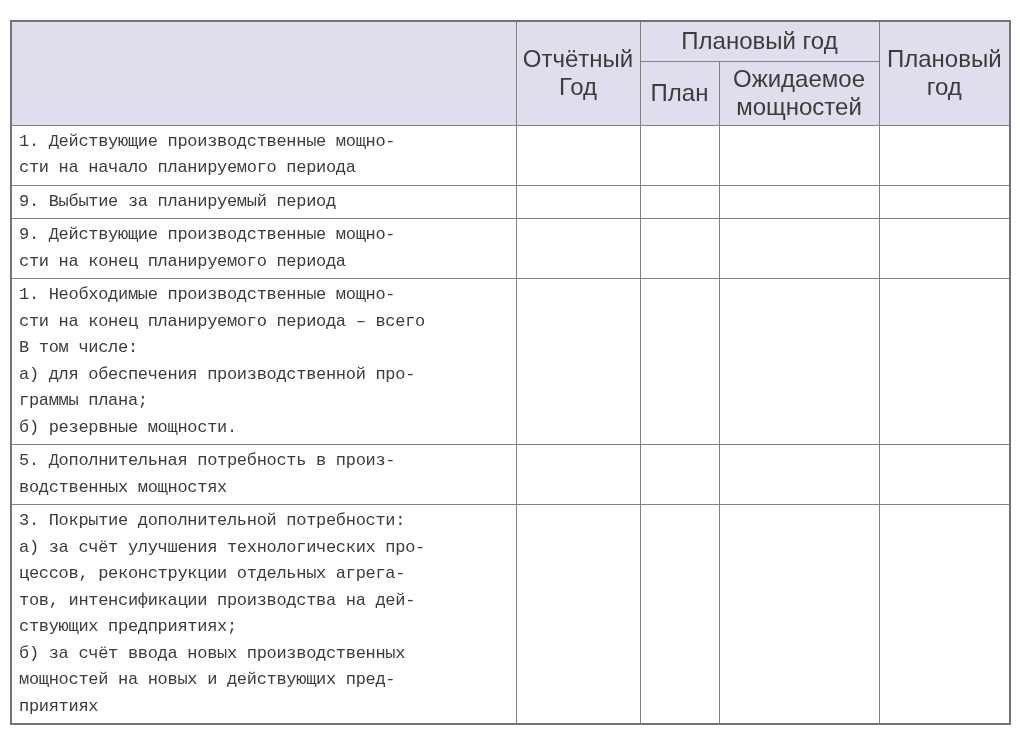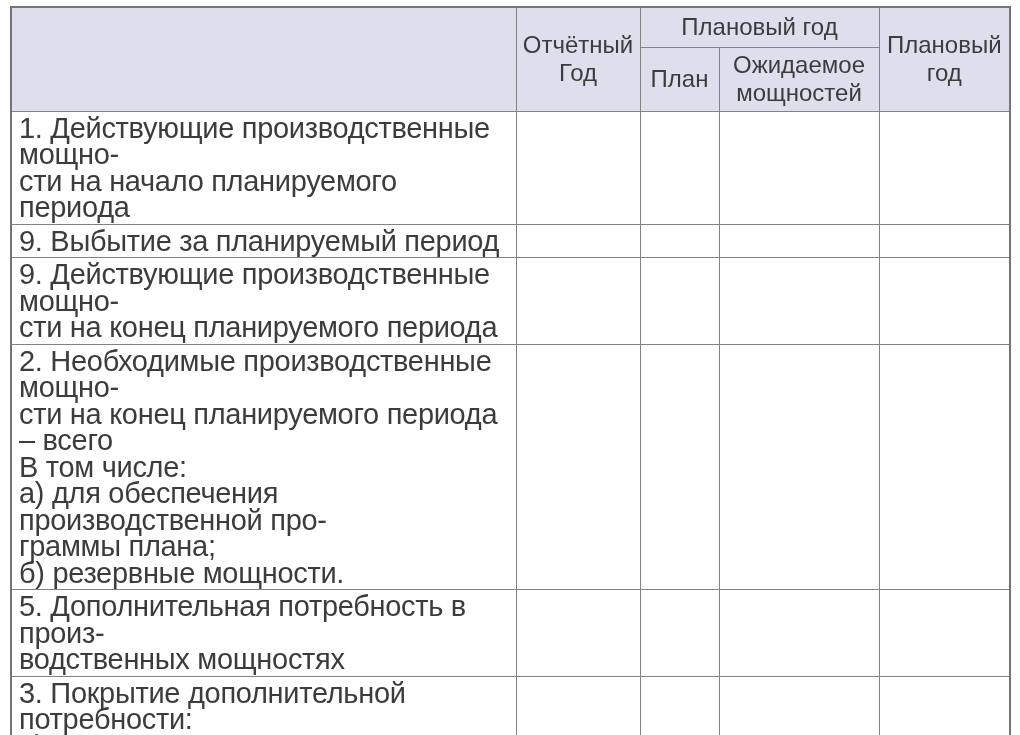--- a/index.html
+++ b/index.html
@@ -11,21 +11,21 @@
     width: 1020px;
     height: 735px;
     font-family: "Liberation Sans", sans-serif;
     color: #3c3c3c;
     overflow: hidden;
   }
   .page {
     box-sizing: border-box;
     width: 1020px;
     height: 735px;
-    padding: 6px 10px;
+    padding: 20px 10px;
     background: #ffffff;
   }
   table.cap-table {
     border-collapse: collapse;
     table-layout: fixed;
     width: 999px;
     background: #ffffff;
     border: 2px solid #73737a;
   }
   .cap-table th,
@@ -43,28 +43,29 @@
     white-space: pre-line;
     padding: 2px 4px;
   }
   .cap-table thead tr.h1 th.group-cell {
     height: 40px;
   }
   .cap-table thead tr.h2 th {
     height: 64px;
   }
   .cap-table tbody td.label-cell {
-    font-size: 29px;
+    font-size: 17px;
     line-height: 26.5px;
     letter-spacing: -0.3px;
     padding: 3px 4px 3px 7px;
     white-space: pre-line;
     vertical-align: middle;
     text-align: left;
     overflow: hidden;
+    font-family: Liberation Mono, monospace;
   }
   .cap-table tbody td.value-cell {
     background: #ffffff;
   }
 </style>
 </head>
 <body>
 
 <div class="page">
   <table class="cap-table">
@@ -108,21 +109,21 @@
       </tr>
       <tr>
         <td class="label-cell">9. Действующие производственные мощно-
 сти на конец планируемого периода</td>
         <td class="value-cell"></td>
         <td class="value-cell"></td>
         <td class="value-cell"></td>
         <td class="value-cell"></td>
       </tr>
       <tr>
-        <td class="label-cell">2. Необходимые производственные мощно-
+        <td class="label-cell">1. Необходимые производственные мощно-
 сти на конец планируемого периода – всего
 В том числе:
 а) для обеспечения производственной про-
 граммы плана;
 б) резервные мощности.</td>
         <td class="value-cell"></td>
         <td class="value-cell"></td>
         <td class="value-cell"></td>
         <td class="value-cell"></td>
       </tr>

